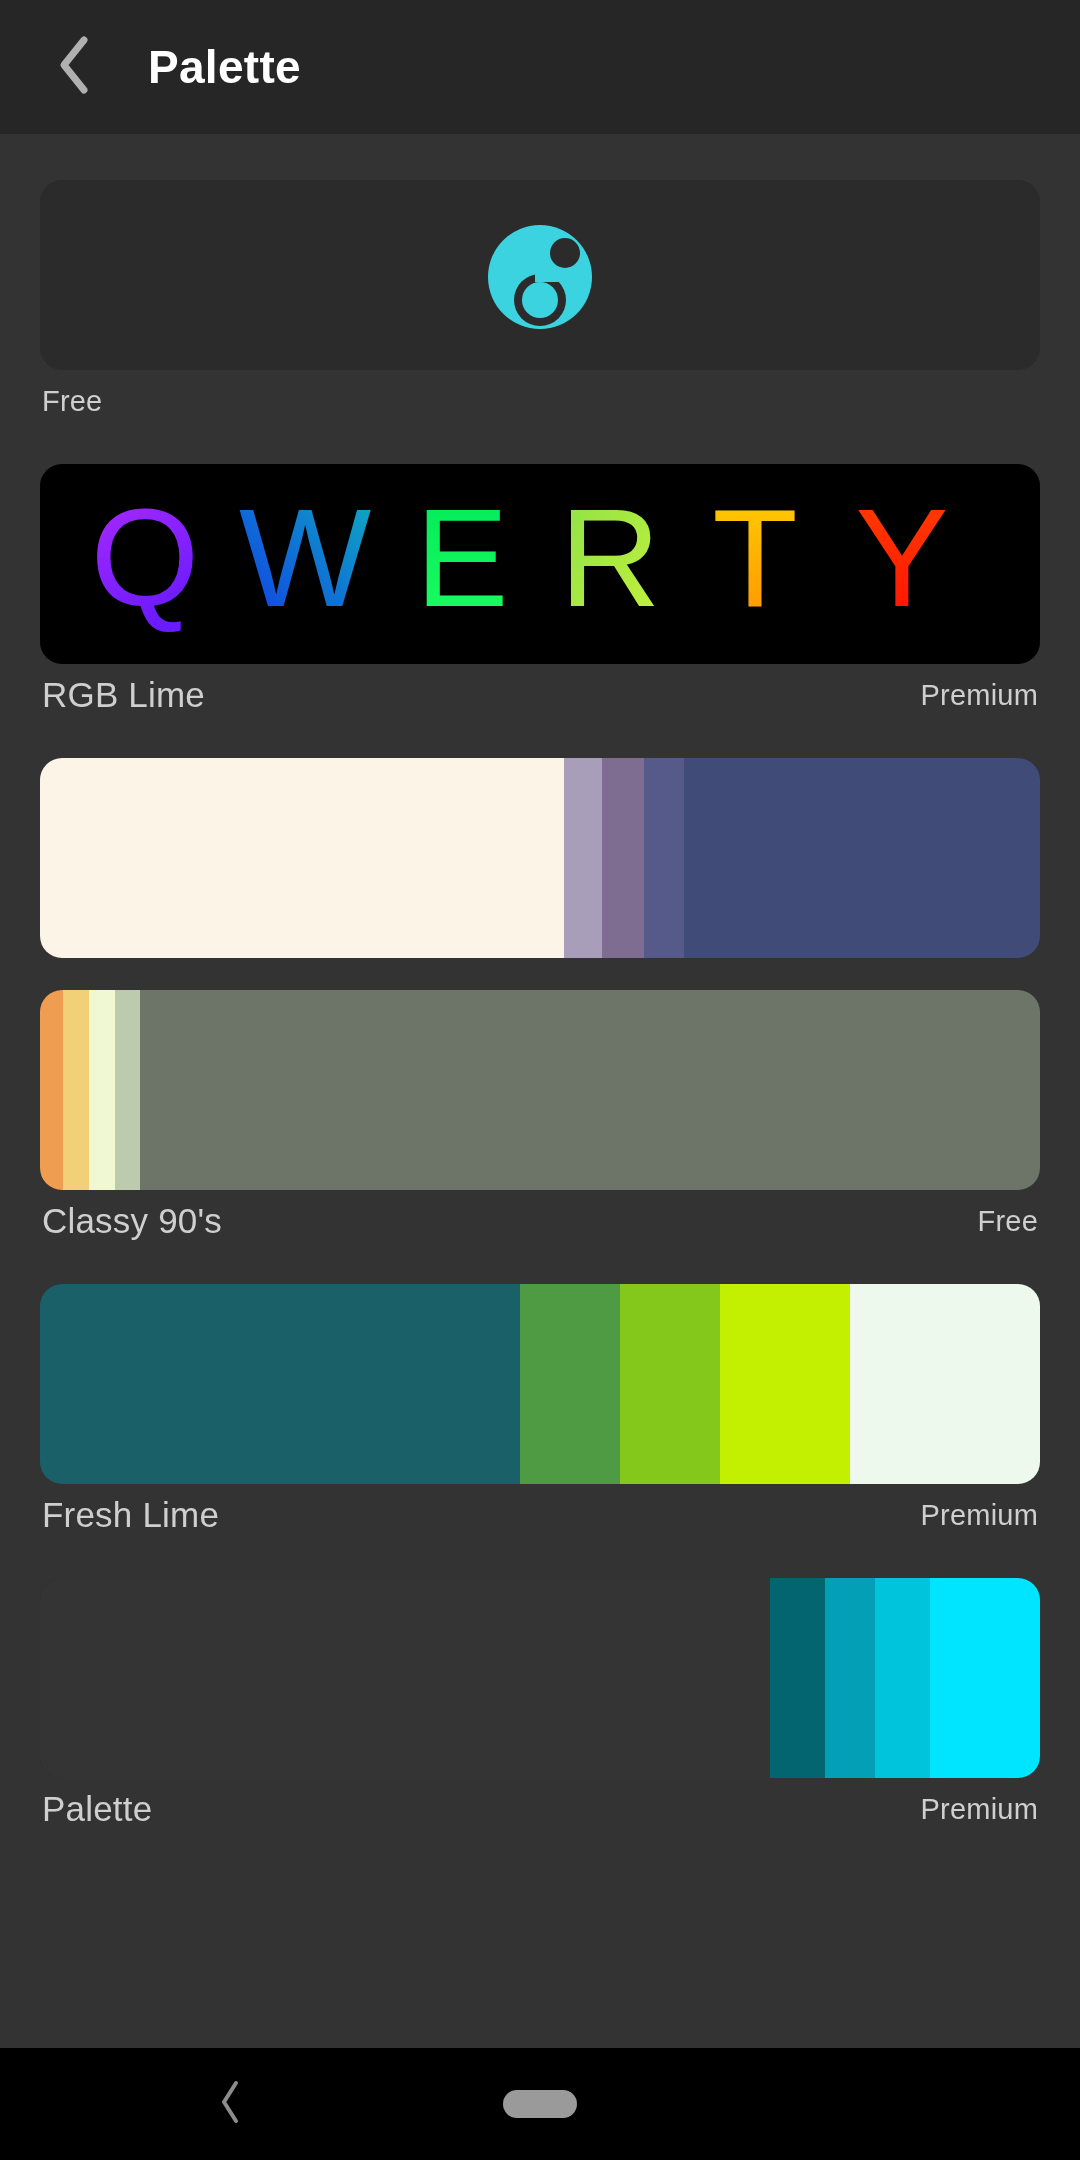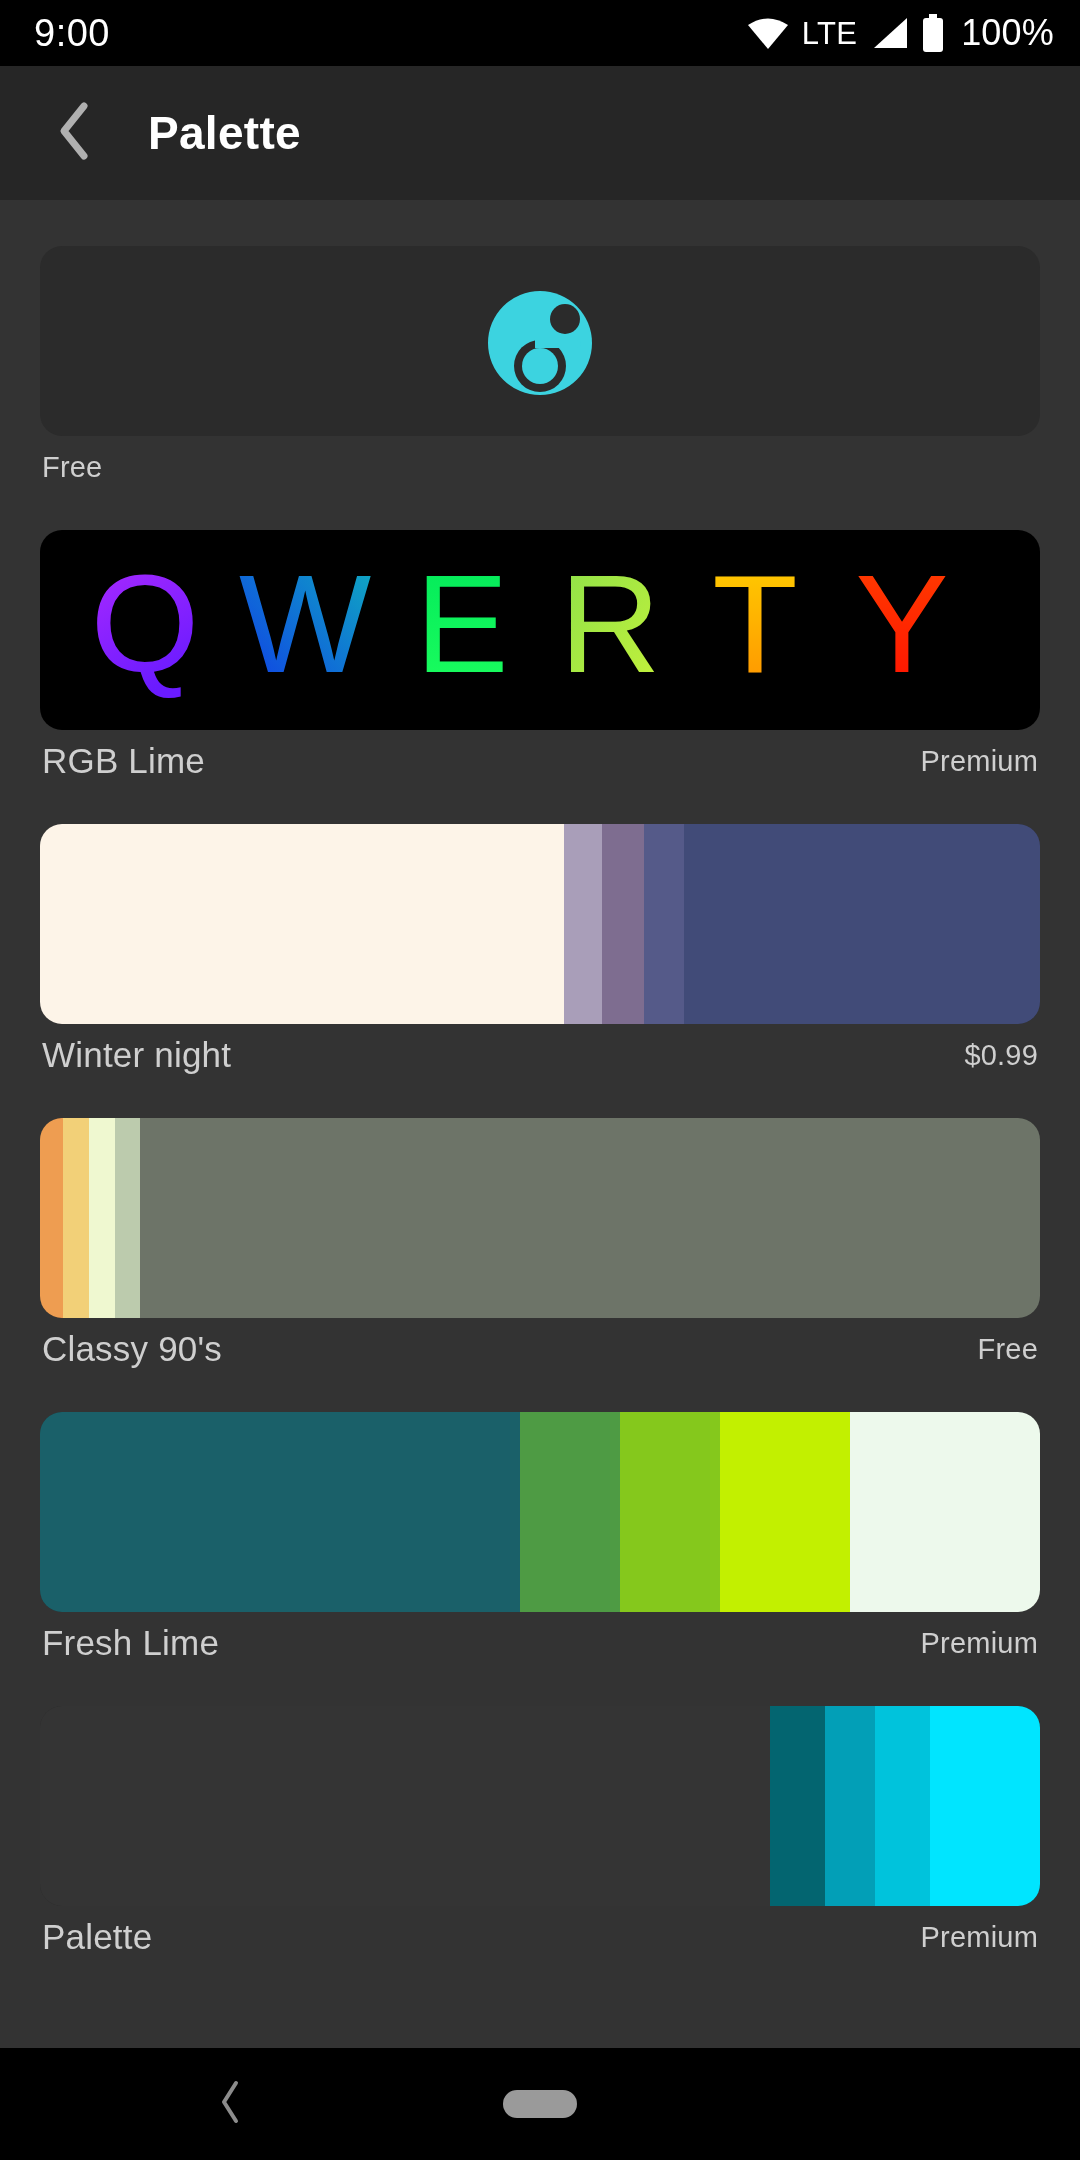--- a/index.html
+++ b/index.html
@@ -188,43 +188,20 @@
     border-radius: 14px;
     background: #9a9a9a;
     cursor: pointer;
   }
 </style>
 </head>
 <body>
 
 <div class="phone">
 
-  <div class="statusbar">
-    <div class="status-clock">9:00</div>
-    <div class="status-right">
-      <span>
-        <svg width="42" height="34" viewBox="0 0 42 34">
-          <path d="M1 9 Q21 -4 41 9 L21 33 Z" fill="#ffffff"></path>
-        </svg>
-      </span>
-      <span class="status-lte">LTE</span>
-      <span>
-        <svg width="38" height="34" viewBox="0 0 38 34">
-          <path d="M37 2 L37 32 L4 32 Z" fill="#ffffff"></path>
-        </svg>
-      </span>
-      <span>
-        <svg width="24" height="38" viewBox="0 0 24 38">
-          <rect x="8" y="0" width="8" height="5" fill="#ffffff"></rect>
-          <rect x="2" y="4" width="20" height="34" rx="3" fill="#ffffff"></rect>
-        </svg>
-      </span>
-      <span class="status-batt-text">100%</span>
-    </div>
-  </div>
 
   <div class="appbar">
     <div class="back-btn">
       <span>
         <svg width="40" height="62" viewBox="0 0 40 62">
           <path d="M29 6 L9 31 L29 56" fill="none" stroke="#b0b0b0" stroke-width="7" stroke-linecap="round" stroke-linejoin="round"></path>
         </svg>
       </span>
     </div>
     <div class="appbar-title">Palette</div>
@@ -306,24 +283,20 @@
     <div class="palette-item">
       <div class="card h-strip">
         <div class="strips">
             <div class="strip" style="background: rgb(253, 244, 232); width: 52.4%;"></div>
             <div class="strip" style="background: rgb(169, 158, 185); width: 3.8%;"></div>
             <div class="strip" style="background: rgb(126, 109, 144); width: 4.2%;"></div>
             <div class="strip" style="background: rgb(85, 90, 137); width: 4%;"></div>
             <div class="strip" style="background: rgb(65, 75, 120); width: 35.6%;"></div>
           </div>
       </div>
-      <div class="row-label">
-        <span class="item-name">Winter night</span>
-        <span class="item-price">$0.99</span>
-      </div>
     </div>
 
     <div class="gap"></div>
 
     <div class="palette-item">
       <div class="card h-strip">
         <div class="strips">
             <div class="strip" style="background: rgb(238, 157, 81); width: 2.3%;"></div>
             <div class="strip" style="background: rgb(242, 208, 120); width: 2.6%;"></div>
             <div class="strip" style="background: rgb(239, 248, 208); width: 2.6%;"></div>

